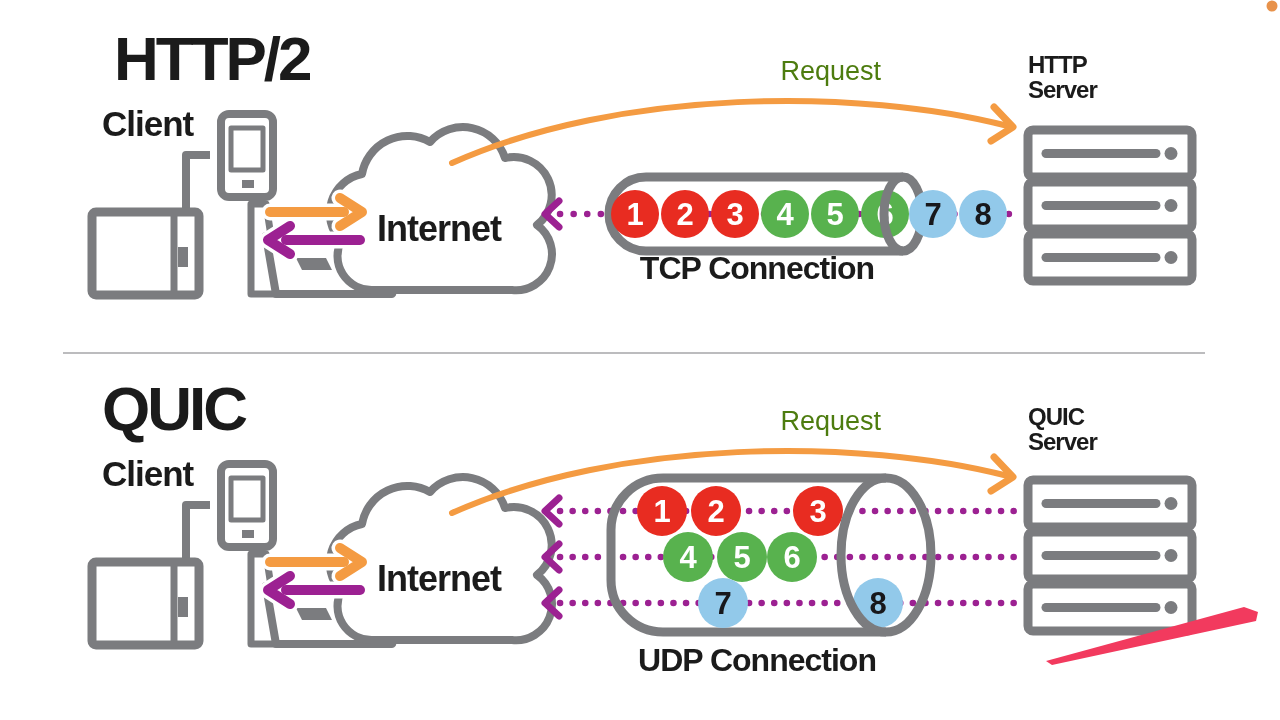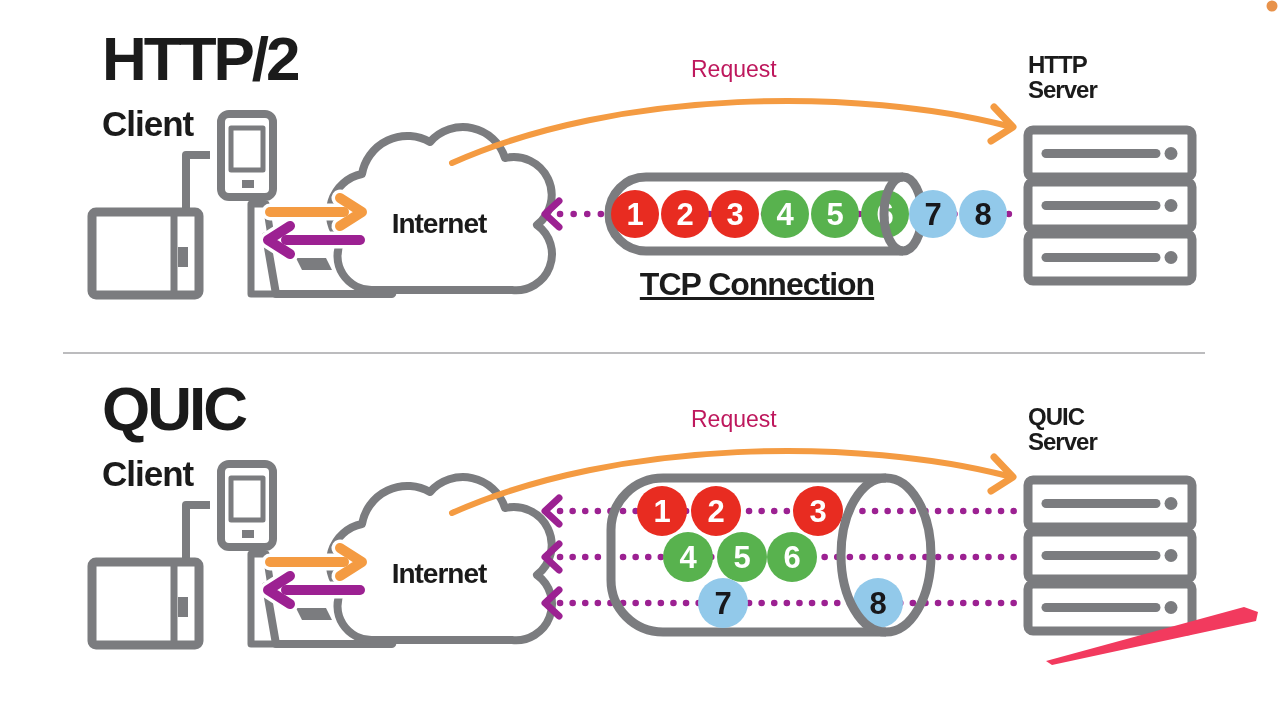--- a/index.html
+++ b/index.html
@@ -8,22 +8,22 @@
     --text-black:#1b1b1b; --divider-gray:#bcbcbe; --laser-pink:#f23a5e;
     --laser-dot-orange:#e8924a;
   }
   html,body{margin:0;padding:0;background:#fff;}
   .stage{position:relative;width:1280px;height:720px;background:#fff;overflow:hidden;
          font-family:"Liberation Sans", sans-serif;color:var(--text-black);}
   .stage svg{position:absolute;left:0;top:0;}
   .label{position:absolute;white-space:pre-line;}
   .title{font-size:62px;font-weight:700;letter-spacing:-3px;line-height:1;}
   .client{font-size:35px;font-weight:700;letter-spacing:-1px;}
-  .internet{width:212px;text-align:center;font-size:28px;font-weight:700;letter-spacing:-1px;}
-  .request{width:190px;text-align:left;font-size:23px;font-weight:400;color:#be185d;}
+  .internet{width:212px;text-align:center;font-size:36px;font-weight:700;letter-spacing:-1px;}
+  .request{width:190px;text-align:right;font-size:27px;font-weight:400;color:#4d7c0f;}
   .conn{width:318px;text-align:center;font-size:32px;font-weight:700;letter-spacing:-1px;}
   .server{font-size:24px;font-weight:700;line-height:1.06;letter-spacing:-1px;}
   .s-gray{stroke:var(--icon-gray);fill:none;stroke-linejoin:round;}
   .f-white{fill:#fff;}
   .f-gray{fill:var(--icon-gray);stroke:none;}
   .orange{stroke:var(--orange-arrow);fill:none;stroke-linecap:round;stroke-linejoin:round;}
   .purple{stroke:var(--purple-arrow);fill:none;stroke-linecap:round;stroke-linejoin:round;}
   .casing{stroke:#fff;fill:none;stroke-linecap:round;stroke-linejoin:round;}
   .pkt-num{font:700 31px "Liberation Sans",sans-serif;text-anchor:middle;}
 </style>
@@ -183,25 +183,26 @@
     <g>
       <use href="#server-rack" x="1028" y="480"></use>
       <use href="#server-rack" x="1028" y="532"></use>
       <use href="#server-rack" x="1028" y="584"></use>
     </g>
 
     <polygon points="1046,661 1244,607 1258,612 1256,621 1052,665" fill="var(--laser-pink)"></polygon>
     <circle cx="1272" cy="6" r="5.5" fill="var(--laser-dot-orange)"></circle>
   </svg>
 
-  <div class="label title" style="left:102px;top:28px;">HTTP/2</div>
+  <div class="label title" style="left:114px;top:28px;">HTTP/2</div>
   <div class="label client" style="left:102px;top:104px;">Client</div>
   <div class="label internet" style="left:333px;top:208px;">Internet</div>
   <div class="label request" style="left:691px;top:56px;">Request</div>
-  <div class="label conn" style="left:598px;top:266px;text-decoration:underline;">TCP Connection</div>
+  <div class="label conn" style="left:598px;top:250px;">TCP Connection</div>
   <div class="label server" style="left:1028px;top:52px;"><span>HTTP</span><br><span>Server</span></div>
 
   <div class="label title" style="left:102px;top:378px;">QUIC</div>
   <div class="label client" style="left:102px;top:454px;">Client</div>
   <div class="label internet" style="left:333px;top:558px;">Internet</div>
   <div class="label request" style="left:691px;top:406px;">Request</div>
+  <div class="label conn" style="left:598px;top:642px;">UDP Connection</div>
   <div class="label server" style="left:1028px;top:404px;"><span>QUIC</span><br><span>Server</span></div>
 </div>
 
 </body></html>

